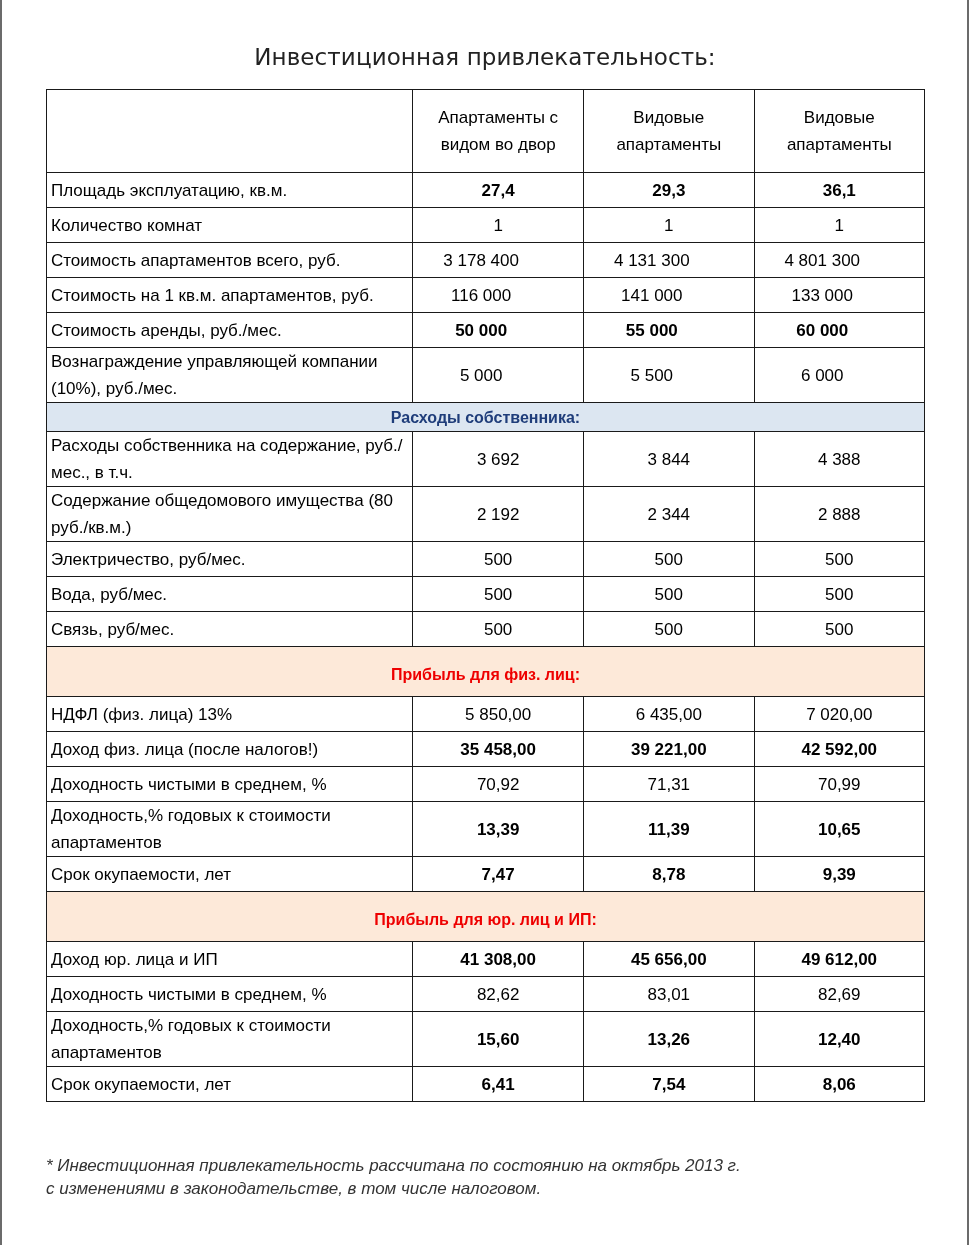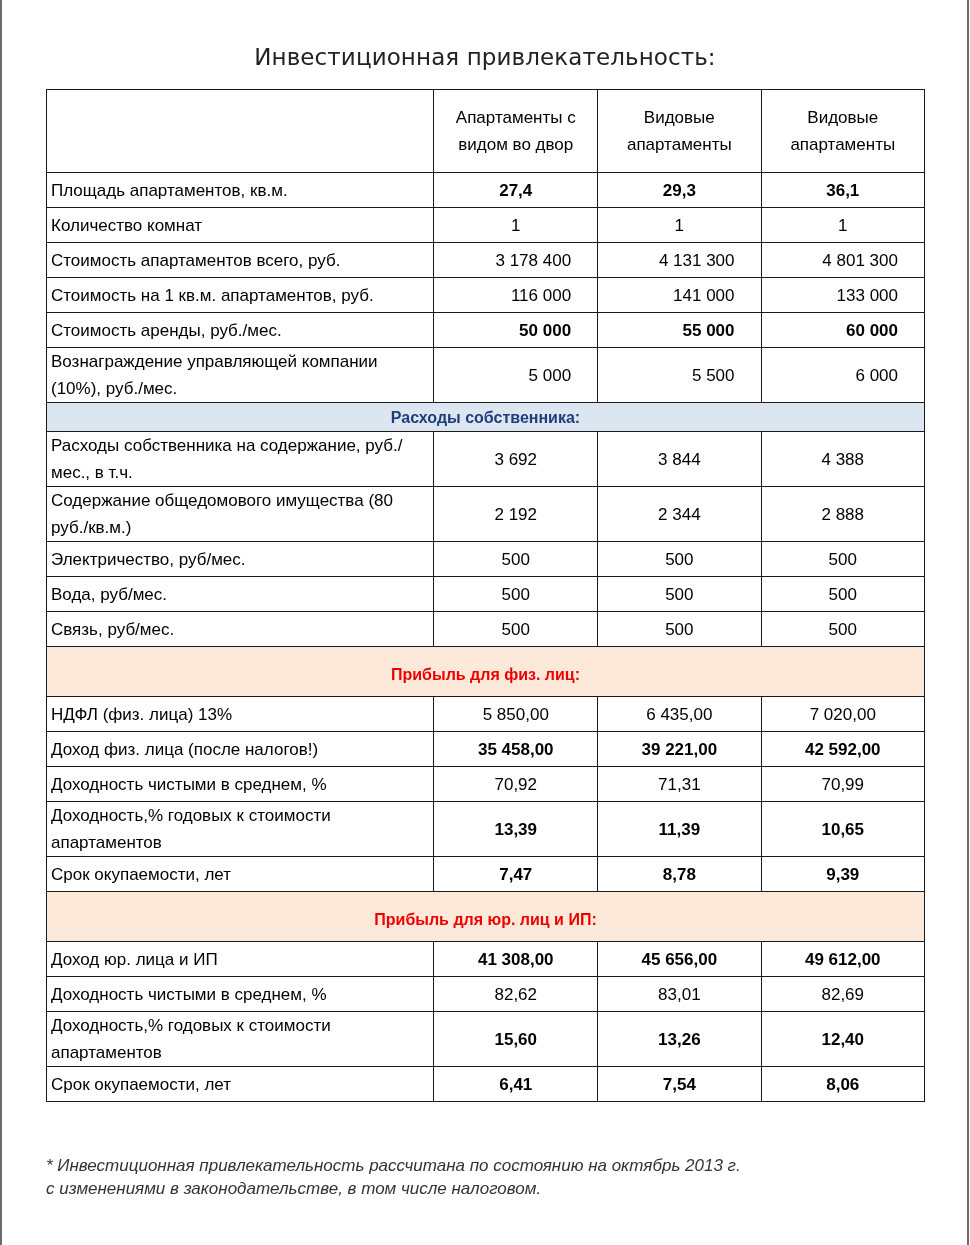--- a/index.html
+++ b/index.html
@@ -7,21 +7,21 @@
          font-family:"Liberation Sans", sans-serif; color:#000; }
   .page-edge-left { position:absolute; left:0; top:0; width:2px; height:1245px; background:#6b6b6b; }
   .page-edge-right { position:absolute; left:967px; top:0; width:2px; height:1245px; background:#6b6b6b; }
   .title { position:absolute; left:0; width:970px; top:44px; text-align:center;
            font-family:"DejaVu Sans", sans-serif; font-size:23px; color:#222; letter-spacing:0.1px; }
   table.grid { position:absolute; left:46px; top:89px; border-collapse:collapse; width:879px;
                font-family:"Liberation Sans", sans-serif; font-size:17px; }
   table.grid td { border:1.5px solid #1a1a1a; padding:0 6px; line-height:27px; vertical-align:middle; }
   table.grid td.lbl { width:417px; text-align:left; padding-left:4px; }
   table.grid td.num { width:138px; text-align:center; }
-  table.grid td.num.r { text-align:right; padding-right:26px; }
+  table.grid td.num.r { text-align:center; padding-right:40px; }
   table.grid tr.hdr td { height:82px; }
   table.grid tr.hdr td.num { font-size:17px; line-height:27px; }
   table.grid tr.h1 td { height:34px; }
   table.grid tr.h2 td { height:53px; }
   table.grid tr.sec td { text-align:center; font-weight:bold; font-size:16px; }
   table.grid tr.sec.blue td { background:#dce6f1; color:#1f3d7a; height:28px; }
   table.grid tr.sec.peach td { background:#fde9d9; color:#ee0000; height:40px; vertical-align:bottom; padding-bottom:9px; line-height:24px; }
   table.grid td.b { font-weight:bold; }
   .footer { position:absolute; left:46px; top:1155px; width:900px;
             font-family:"Liberation Sans", sans-serif; font-style:italic; font-size:17px;
@@ -38,21 +38,21 @@
 <table class="grid">
   <tbody>
     <tr class="hdr">
       <td class="lbl"></td>
       <td class="num">Апартаменты с видом во двор</td>
       <td class="num">Видовые апартаменты</td>
       <td class="num">Видовые апартаменты</td>
     </tr>
 
     <tr class="h1">
-      <td class="lbl">Площадь апартаментов, кв.м.</td>
+      <td class="lbl">Площадь эксплуатацию, кв.м.</td>
       <td class="num b">27,4</td>
       <td class="num b">29,3</td>
       <td class="num b">36,1</td>
     </tr>
     <tr class="h1">
       <td class="lbl">Количество комнат</td>
       <td class="num">1</td>
       <td class="num">1</td>
       <td class="num">1</td>
     </tr>

